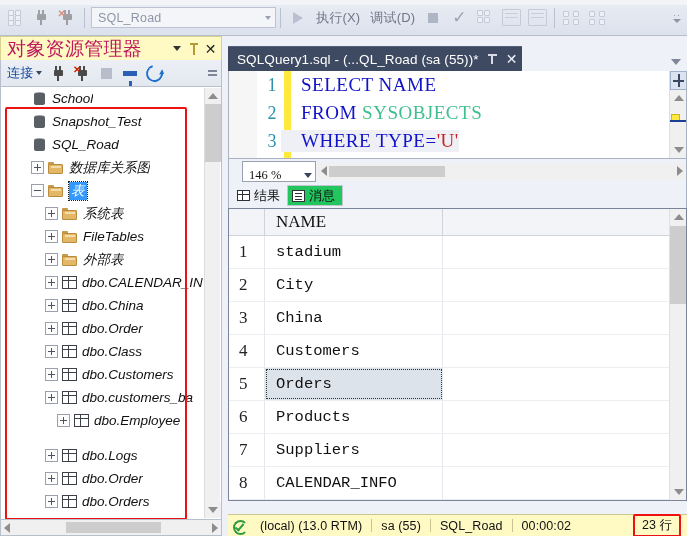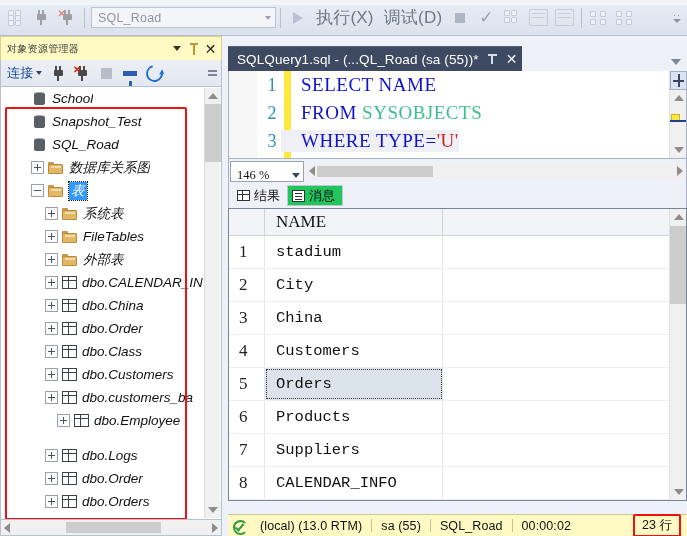--- a/index.html
+++ b/index.html
@@ -70,21 +70,21 @@
     overflow: hidden;
   }
   .tb-combo .arr {
     width: 0; height: 0;
     border-left: 3.5px solid transparent;
     border-right: 3.5px solid transparent;
     border-top: 4px solid #9aa2b2;
   }
   .tb-label {
     color: #6f7788;
-    font-size: 17px;
+    font-size: 13px;
     padding: 0 5px;
     white-space: nowrap;
     letter-spacing: .2px;
   }
   .play-tri {
     width: 0; height: 0;
     border-top: 6px solid transparent;
     border-bottom: 6px solid transparent;
     border-left: 10px solid #b9c1d1;
   }
@@ -143,22 +143,22 @@
     background: #fff9c4;
     border: 1px solid #d9d18f;
     border-bottom: none;
     display: flex;
     align-items: center;
     padding: 0 2px 0 6px;
     box-sizing: border-box;
   }
   .oe-title .t {
     flex: 1;
-    font-size: 10px;
-    color: #404040;
+    font-size: 19px;
+    color: #be185d;
     white-space: nowrap;
     letter-spacing: .3px;
   }
   .oe-title .ic {
     width: 17px; height: 18px;
     display: flex; align-items: center; justify-content: center;
     color: #333;
     font-size: 12px;
   }
   .caret-dn {
@@ -538,21 +538,21 @@
     border-right: 1px solid #aab1c0;
     box-sizing: border-box;
   }
   .zoom-combo {
     width: 74px; height: 21px;
     background: #ffffff;
     border: 1px solid #9aa2b2;
     display: flex; align-items: center;
     box-sizing: border-box;
     padding: 8px 3px 0 6px;
-    margin-left: 1px;
+    margin-left: 13px;
   }
   .zoom-combo .v {
     flex: 1; font-size: 12.5px; color: #111;
     font-family: "Liberation Serif", serif;
   }
   .zoom-combo .arr {
     width: 0; height: 0;
     border-left: 4px solid transparent;
     border-right: 4px solid transparent;
     border-top: 5px solid #3a4560;

